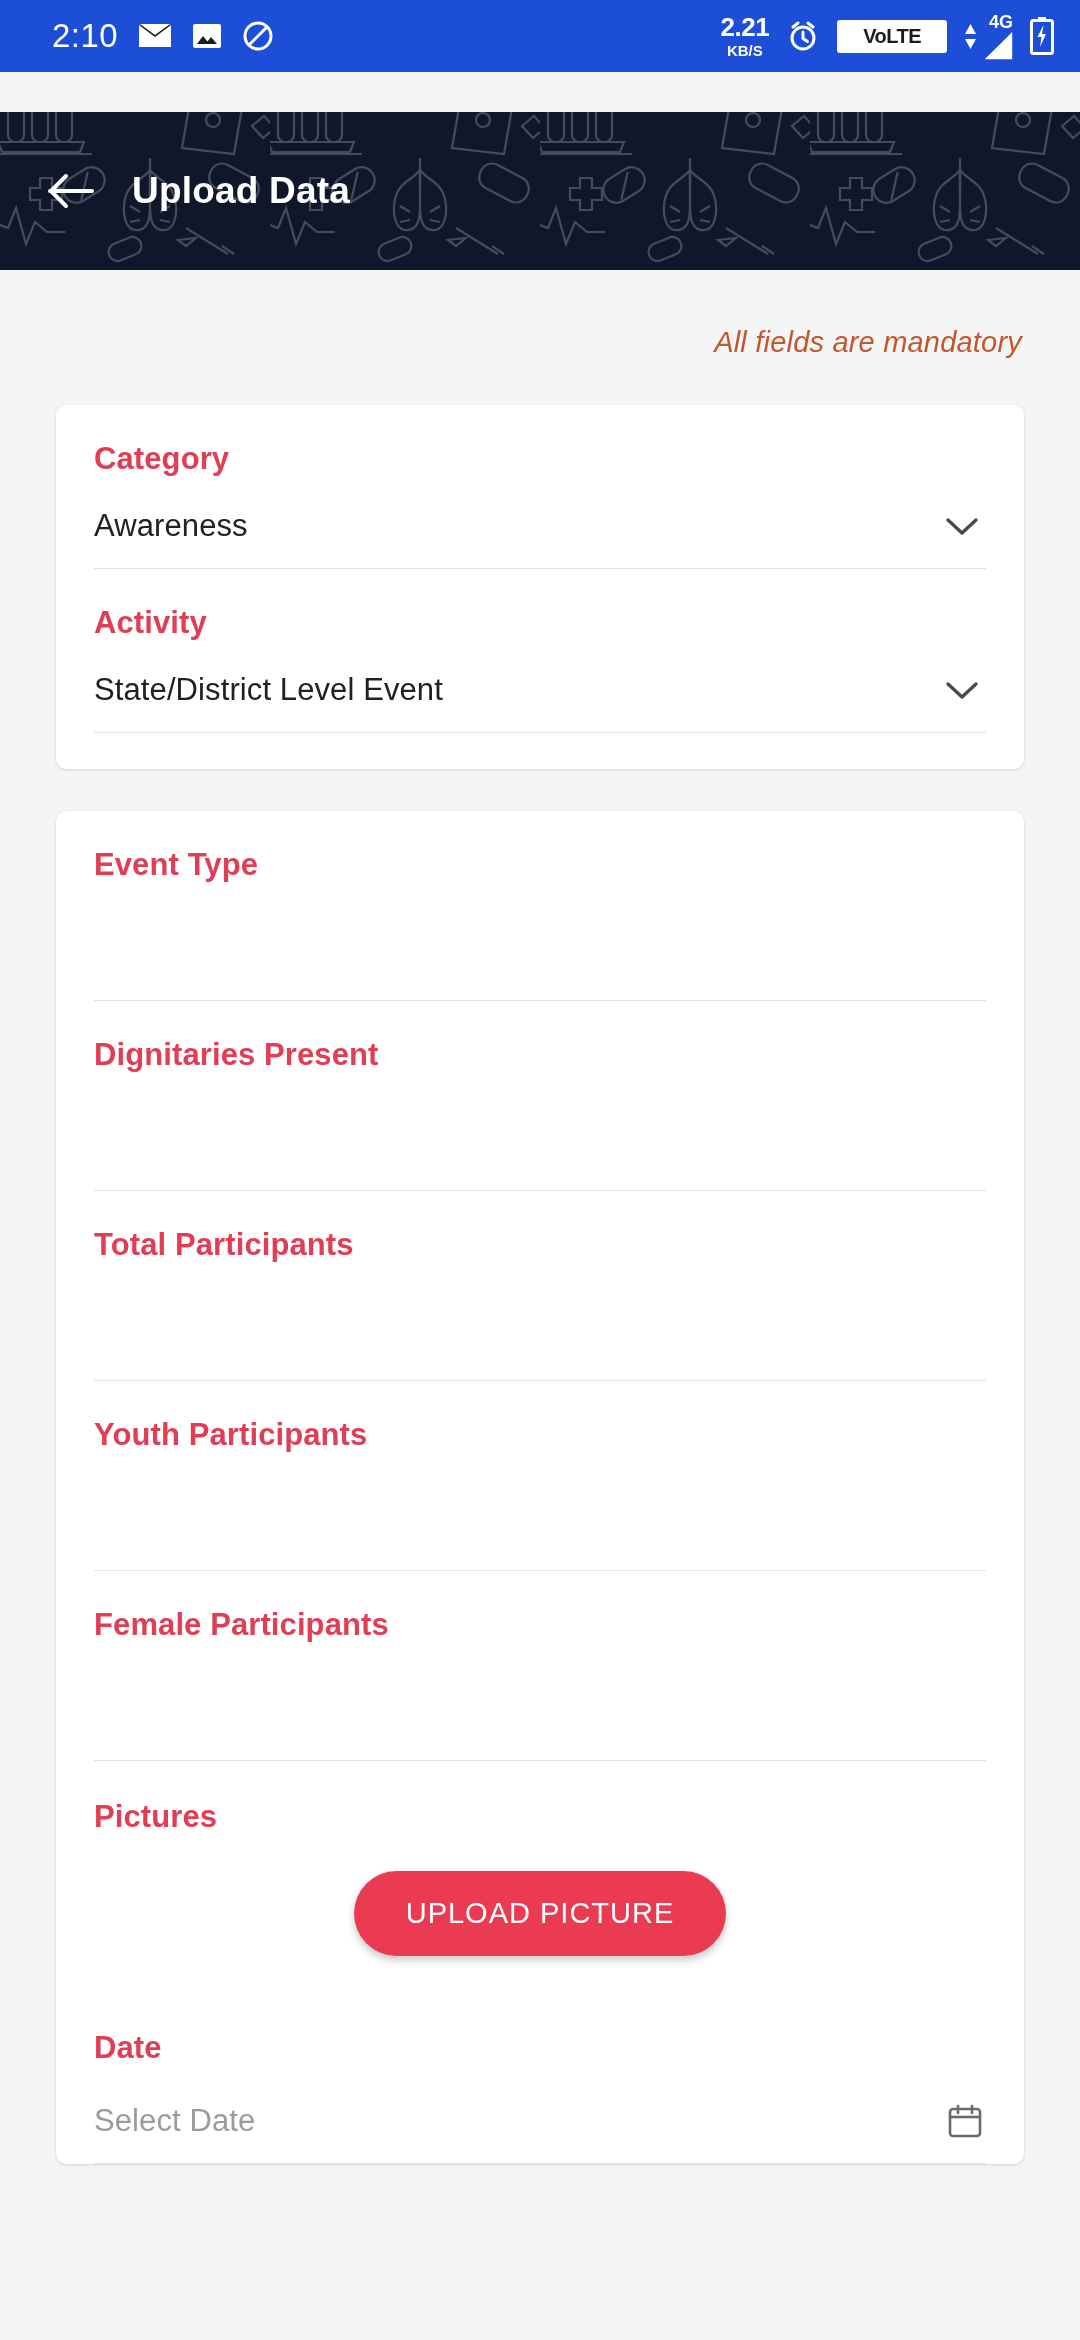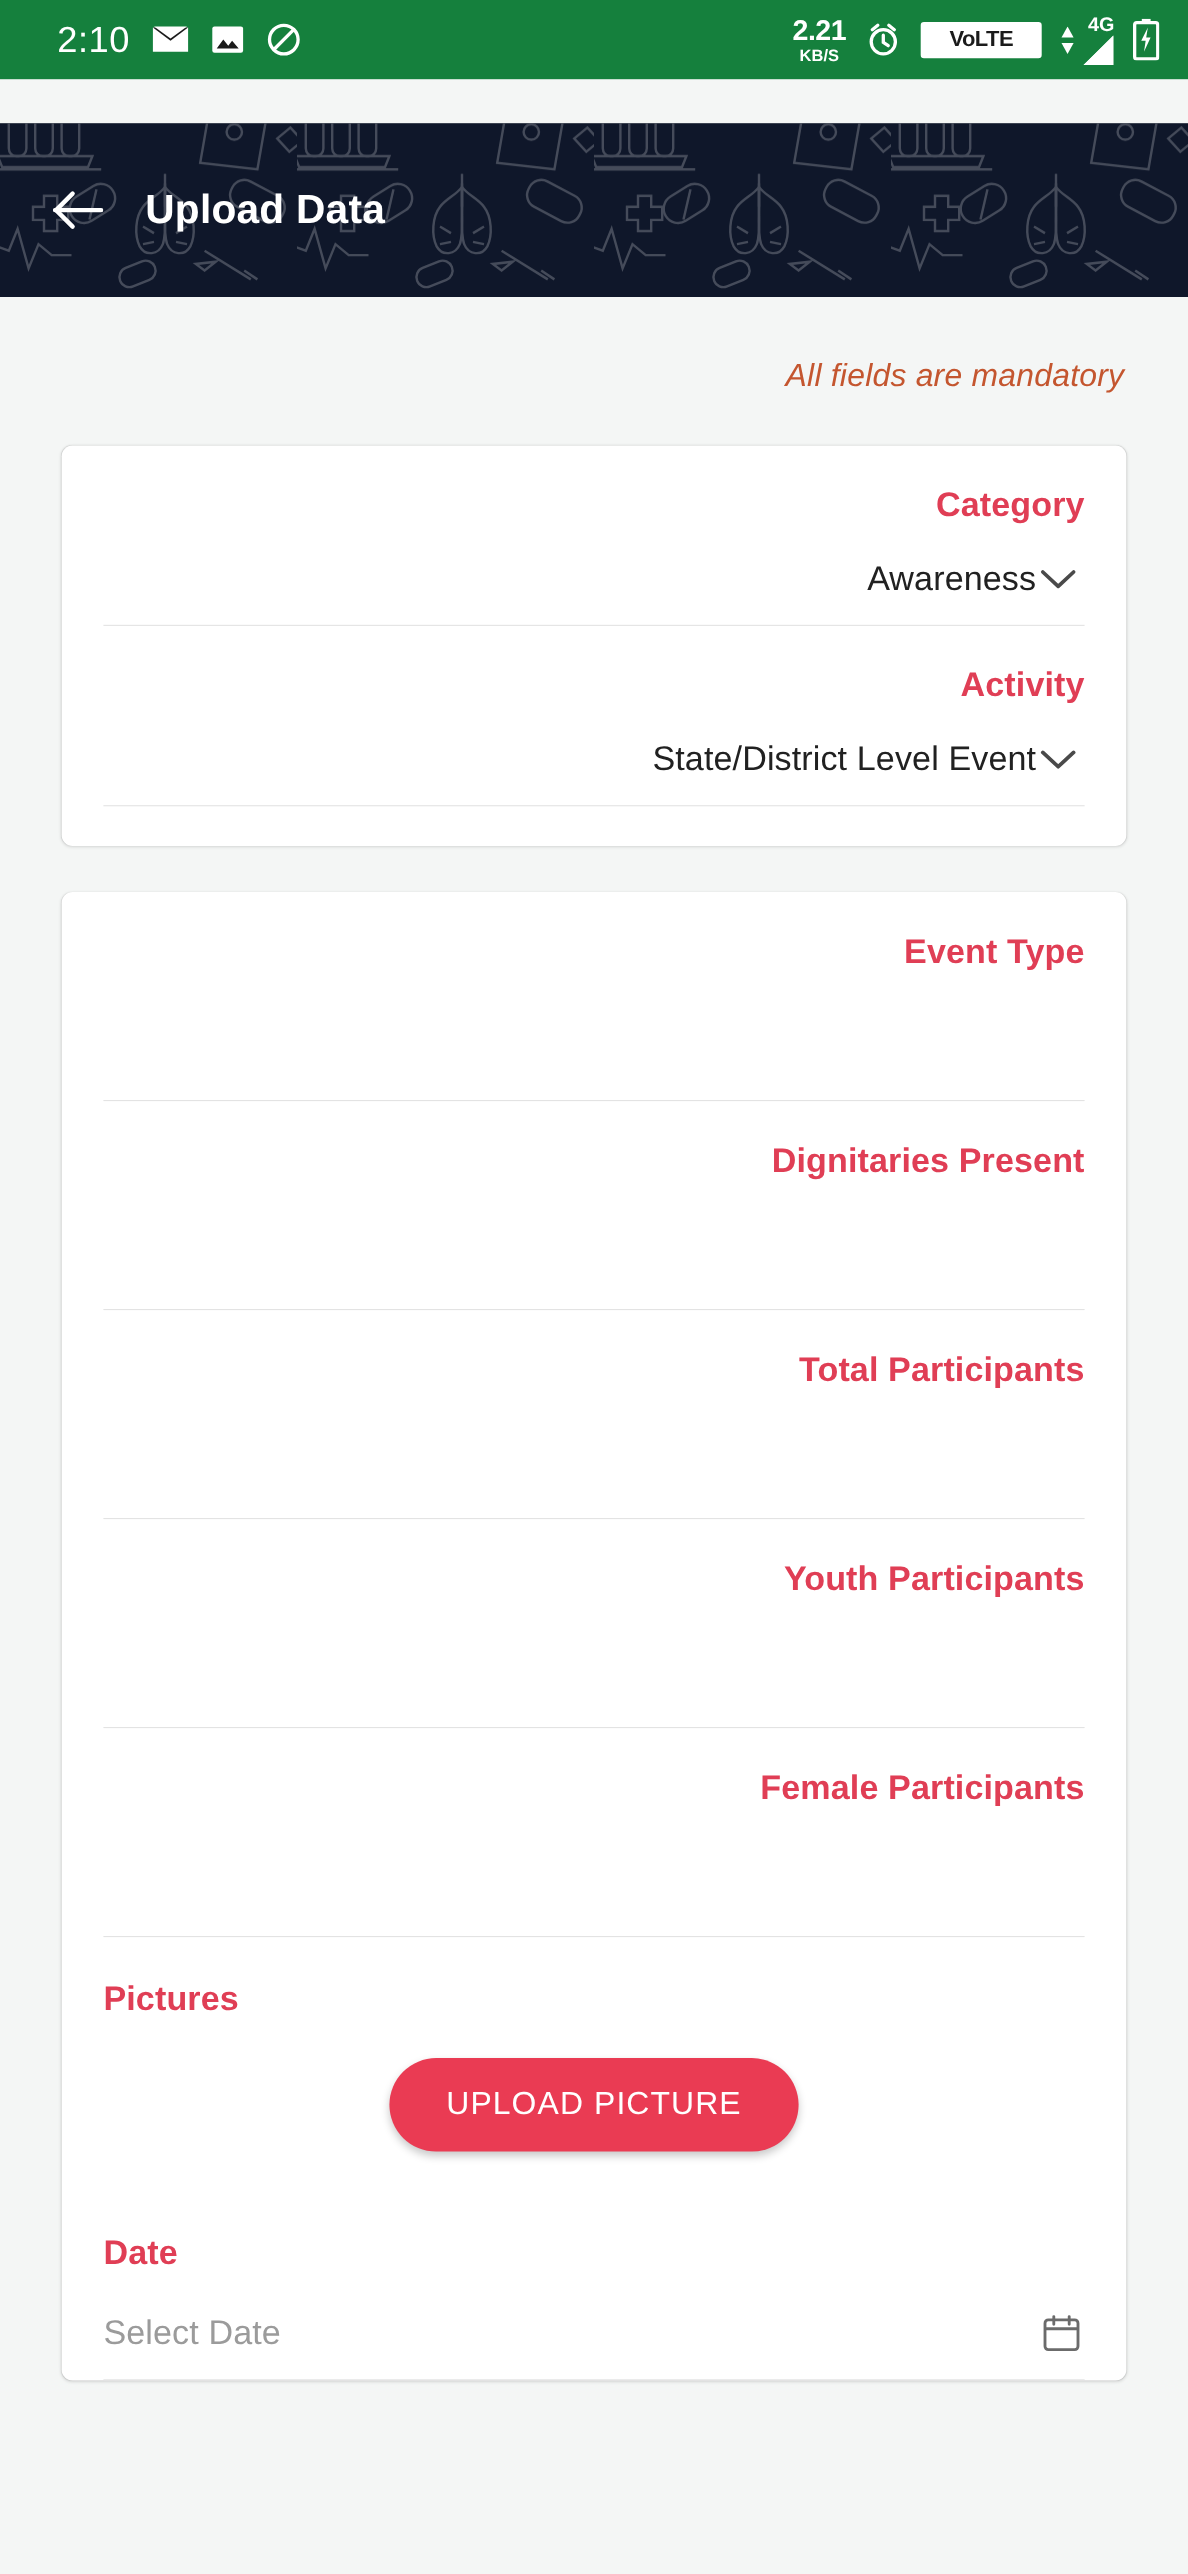--- a/index.html
+++ b/index.html
@@ -16,21 +16,21 @@
     position: relative;
     width: 1080px;
     height: 2340px;
     background: #f4f6f5;
     overflow: hidden;
   }
 
   
   .status-bar {
     height: 72px;
-    background: #15803d;
+    background: #1d4ed8;
     display: flex;
     align-items: center;
     padding: 0 26px 0 52px;
     color: #ffffff;
   }
   .sb-left { display: flex; align-items: center; gap: 20px; }
   .sb-right { display: flex; align-items: center; gap: 17px; margin-left: auto; text-align: center; }
   .sb-clock { font-size: 33px; letter-spacing: 0.5px; font-weight: 400; }
   .sb-icon { display: inline-flex; align-items: center; justify-content: center; }
 
@@ -105,21 +105,21 @@
   .card {
     background: #ffffff;
     border-radius: 10px;
     margin: 0 56px;
     box-shadow: 0 1px 3px rgba(0,0,0,0.13), 0 0 1px rgba(0,0,0,0.10);
     padding: 0 38px;
   }
   .card.first { margin-top: 46px; }
   .card.second { margin-top: 42px; }
 
-  .field { padding-top: 36px; text-align: right; }
+  .field { padding-top: 36px; }
   .field-label {
     color: #e03e55;
     font-size: 31px;
     font-weight: 700;
     letter-spacing: 0.1px;
   }
   .field-row {
     display: flex;
     align-items: center;
     min-height: 72px;

